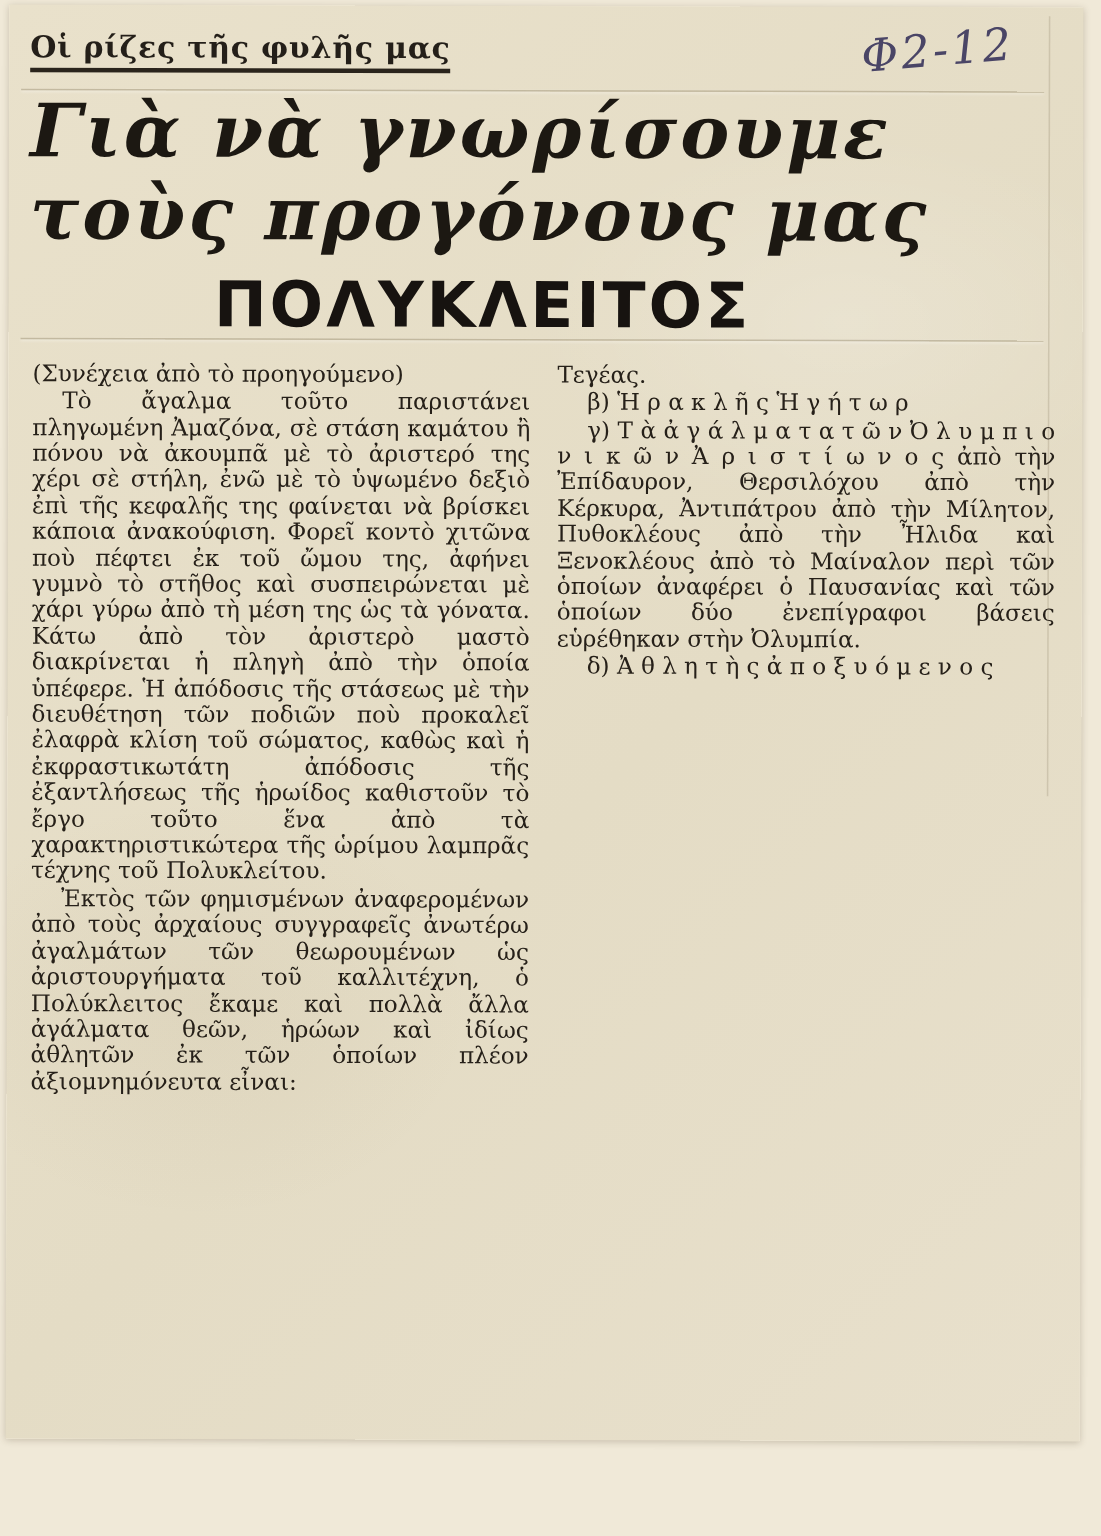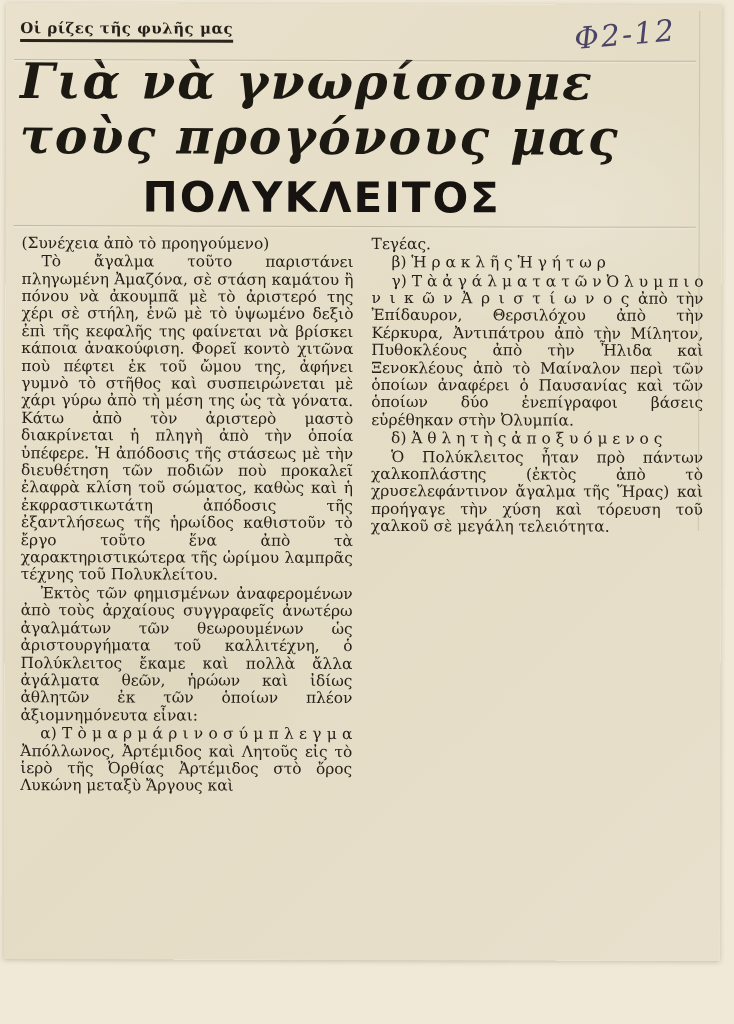--- a/index.html
+++ b/index.html
@@ -28,21 +28,21 @@
     box-shadow: 0 1px 2px rgba(255,255,255,0.5);
   }
   .seam-v {
     position: absolute; top: 6px; width: 1px; height: 520px;
     background: rgba(100,85,55,0.18);
   }
   .kicker {
     display: inline-block;
     margin: 16px 0 0 14px;
     font-weight: bold;
-    font-size: 15px;
+    font-size: 20px;
     letter-spacing: 0.5px;
     border-bottom: 3px solid #2a241c;
     padding-bottom: 2px;
   }
   .handwritten {
     position: absolute;
     top: 12px; right: 46px;
     font-size: 30px;
     font-style: italic;
     color: #4a4566;
@@ -102,24 +102,22 @@
     <div>τοὺς προγόνους μας</div>
   </div>
 
   <div class="subtitle">ΠΟΛΥΚΛΕΙΤΟΣ</div>
 
   <div class="cols">
     <div class="col">
       <p class="noindent">(Συνέχεια ἀπὸ τὸ προηγούμενο)</p>
       <p>Τὸ ἄγαλμα τοῦτο παριστάνει πληγωμένη Ἀμαζόνα, σὲ στάση καμάτου ἢ πόνου νὰ ἀκουμπᾶ μὲ τὸ ἀριστερό της χέρι σὲ στήλη, ἐνῶ μὲ τὸ ὑψωμένο δεξιὸ ἐπὶ τῆς κεφαλῆς της φαίνεται νὰ βρίσκει κάποια ἀνακούφιση. Φορεῖ κοντὸ χιτῶνα ποὺ πέφτει ἐκ τοῦ ὤμου της, ἀφήνει γυμνὸ τὸ στῆθος καὶ συσπειρώνεται μὲ χάρι γύρω ἀπὸ τὴ μέση της ὡς τὰ γόνατα. Κάτω ἀπὸ τὸν ἀριστερὸ μαστὸ διακρίνεται ἡ πληγὴ ἀπὸ τὴν ὁποία ὑπέφερε. Ἡ ἀπόδοσις τῆς στάσεως μὲ τὴν διευθέτηση τῶν ποδιῶν ποὺ προκαλεῖ ἐλαφρὰ κλίση τοῦ σώματος, καθὼς καὶ ἡ ἐκφραστικωτάτη ἀπόδοσις τῆς ἐξαντλήσεως τῆς ἡρωίδος καθιστοῦν τὸ ἔργο τοῦτο ἕνα ἀπὸ τὰ χαρακτηριστικώτερα τῆς ὡρίμου λαμπρᾶς τέχνης τοῦ Πολυκλείτου.</p>
       <p>Ἐκτὸς τῶν φημισμένων ἀναφερομένων ἀπὸ τοὺς ἀρχαίους συγγραφεῖς ἀνωτέρω ἀγαλμάτων τῶν θεωρουμένων ὡς ἀριστουργήματα τοῦ καλλιτέχνη, ὁ Πολύκλειτος ἔκαμε καὶ πολλὰ ἄλλα ἀγάλματα θεῶν, ἡρώων καὶ ἰδίως ἀθλητῶν ἐκ τῶν ὁποίων πλέον ἀξιομνημόνευτα εἶναι:</p>
-      <p>α) Τ ὸ  μ α ρ μ ά ρ ι ν ο  σ ύ μ π λ ε γ μ α  Ἀπόλλωνος, Ἀρτέμιδος καὶ Λητοῦς εἰς τὸ ἱερὸ τῆς Ὀρθίας Ἀρτέμιδος στὸ ὄρος Λυκώνη μεταξὺ Ἄργους καὶ</p>
     </div>
     <div class="col">
       <p class="noindent">Τεγέας.</p>
       <p>β) Ἡ ρ α κ λ ῆ ς  Ἡ γ ή τ ω ρ</p>
       <p>γ) Τ ὰ  ἀ γ ά λ μ α τ α  τ ῶ ν  Ὀ λ υ μ π ι ο ν ι κ ῶ ν  Ἀ ρ ι σ τ ί ω ν ο ς  ἀπὸ τὴν Ἐπίδαυρον, Θερσιλόχου ἀπὸ τὴν Κέρκυρα, Ἀντιπάτρου ἀπὸ τὴν Μίλητον, Πυθοκλέους ἀπὸ τὴν Ἦλιδα καὶ Ξενοκλέους ἀπὸ τὸ Μαίναλον περὶ τῶν ὁποίων ἀναφέρει ὁ Παυσανίας καὶ τῶν ὁποίων δύο ἐνεπίγραφοι βάσεις εὑρέθηκαν στὴν Ὀλυμπία.</p>
       <p>δ) Ἀ θ λ η τ ὴ ς  ἀ π ο ξ υ ό μ ε ν ο ς</p>
-      <p>Ὁ Πολύκλειτος ἦταν πρὸ πάντων χαλκοπλάστης (ἐκτὸς ἀπὸ τὸ χρυσελεφάντινον ἄγαλμα τῆς Ἥρας) καὶ προήγαγε τὴν χύση καὶ τόρευση τοῦ χαλκοῦ σὲ μεγάλη τελειότητα.</p>
     </div>
   </div>
 
 </div>
 
 </body></html>

